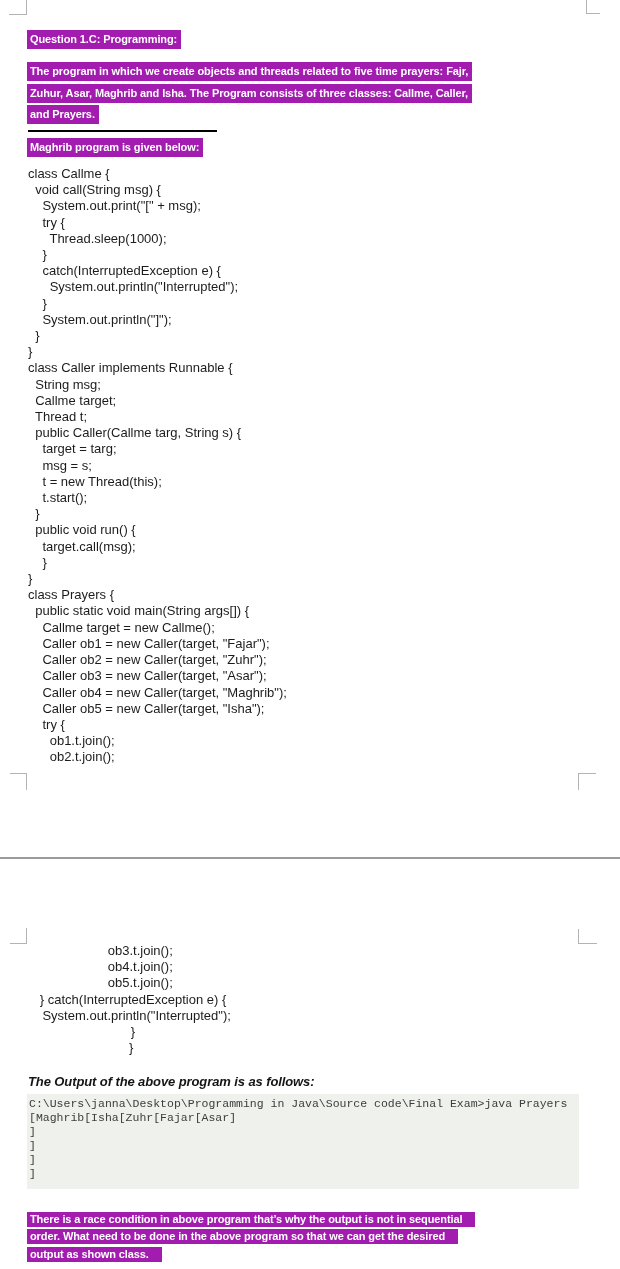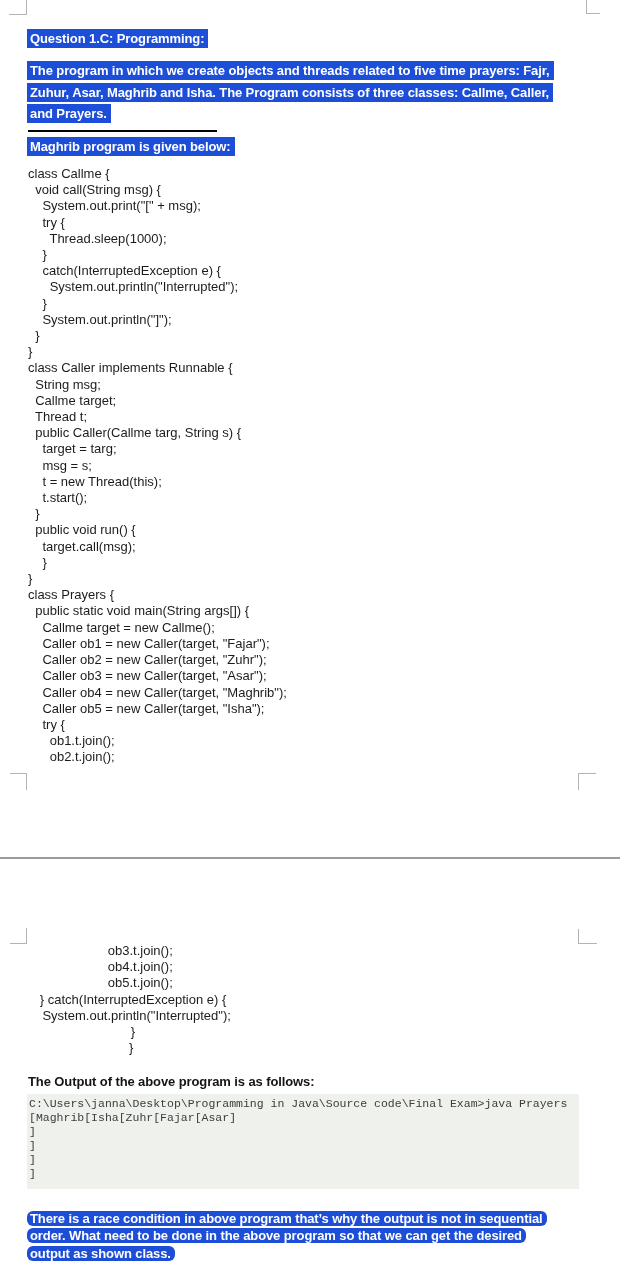--- a/index.html
+++ b/index.html
@@ -6,27 +6,27 @@
   html,body { background:#ffffff; }
   #screen {
     position:relative; width:620px; height:1269px;
     background:#ffffff; overflow:hidden;
     font-family:"Liberation Sans", sans-serif;
   }
   .abs { position:absolute; }
 
   
   .hl {
-    display:inline-block; background:#1d4ed8; color:#ffffff;
-    font-weight:bold; font-size:13px; line-height:15px;
+    display:inline-block; background:#a21caf; color:#ffffff;
+    font-weight:bold; font-size:11px; line-height:15px;
     padding:2px 4px 2px 3px; letter-spacing:-0.1px;
   }
   .para1 .pline { height:21.7px;border-radius:10px; }
   .para2 .pline { height:17.25px; }
-  .para2 .hl { line-height:13px; padding:1px 4px 1px 3px;border-radius:6px; }
+  .para2 .hl { line-height:13px; padding:1px 13px 1px 3px; }
 
   
   .code {
     font-size:13px; line-height:16.2px; color:#1c1c1c;
     white-space:pre; font-family:"Liberation Sans", sans-serif;
   }
 
   .heading2 { font-size:13px; font-weight:bold; color:#151515; letter-spacing:-0.1px; }
 
   
@@ -123,21 +123,21 @@
     <div class="mark lb" style="left:578px; top:929px; width:19px; height:15px;"></div>
 
     <div class="abs code" style="left:28px; top:943px;text-align:center;">      ob3.t.join();
       ob4.t.join();
       ob5.t.join();
   } catch(InterruptedException e) {
     System.out.println("Interrupted");
   }
  }</div>
 
-    <div class="abs heading2" style="left:28px; top:1074px;">The Output of the above program is as follows:</div>
+    <div class="abs heading2" style="left:28px; top:1074px;font-style:italic;">The Output of the above program is as follows:</div>
 
     <div class="abs console" style="left:27px; top:1094px; width:552px; height:95px;">
       <pre>C:\Users\janna\Desktop\Programming in Java\Source code\Final Exam&gt;java Prayers
 [Maghrib[Isha[Zuhr[Fajar[Asar]
 ]
 ]
 ]
 ]</pre>
     </div>
 

